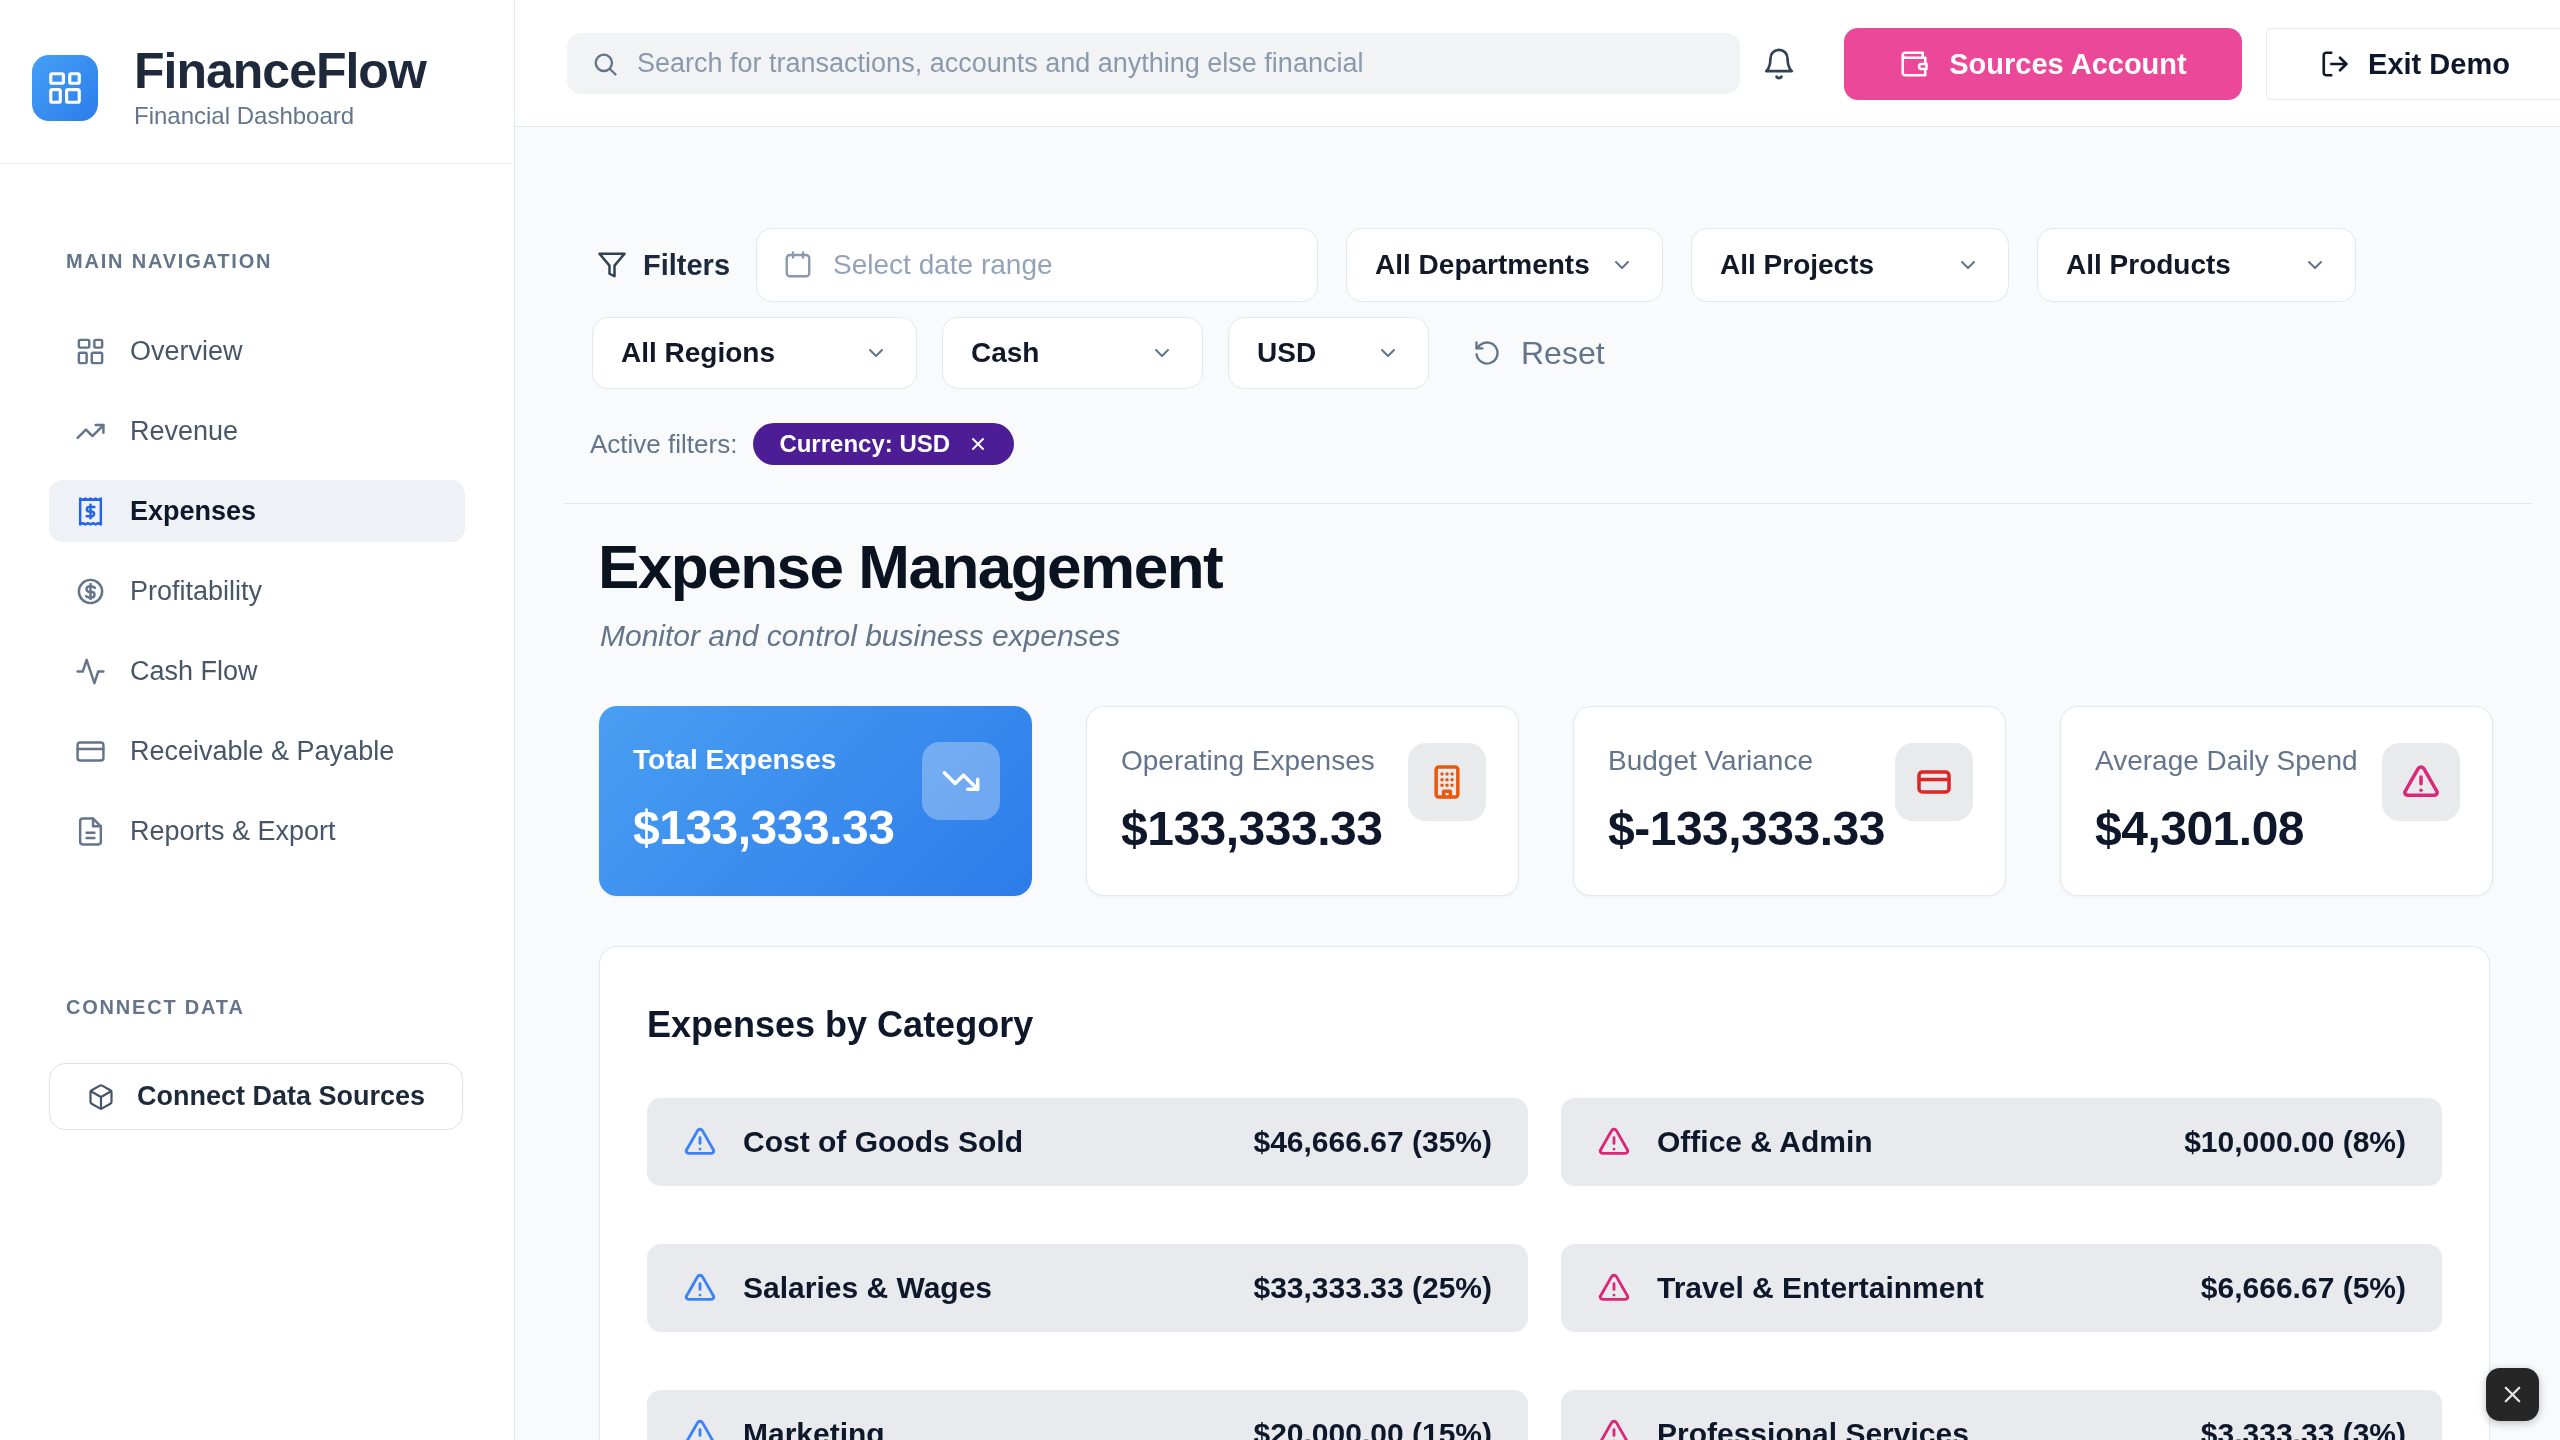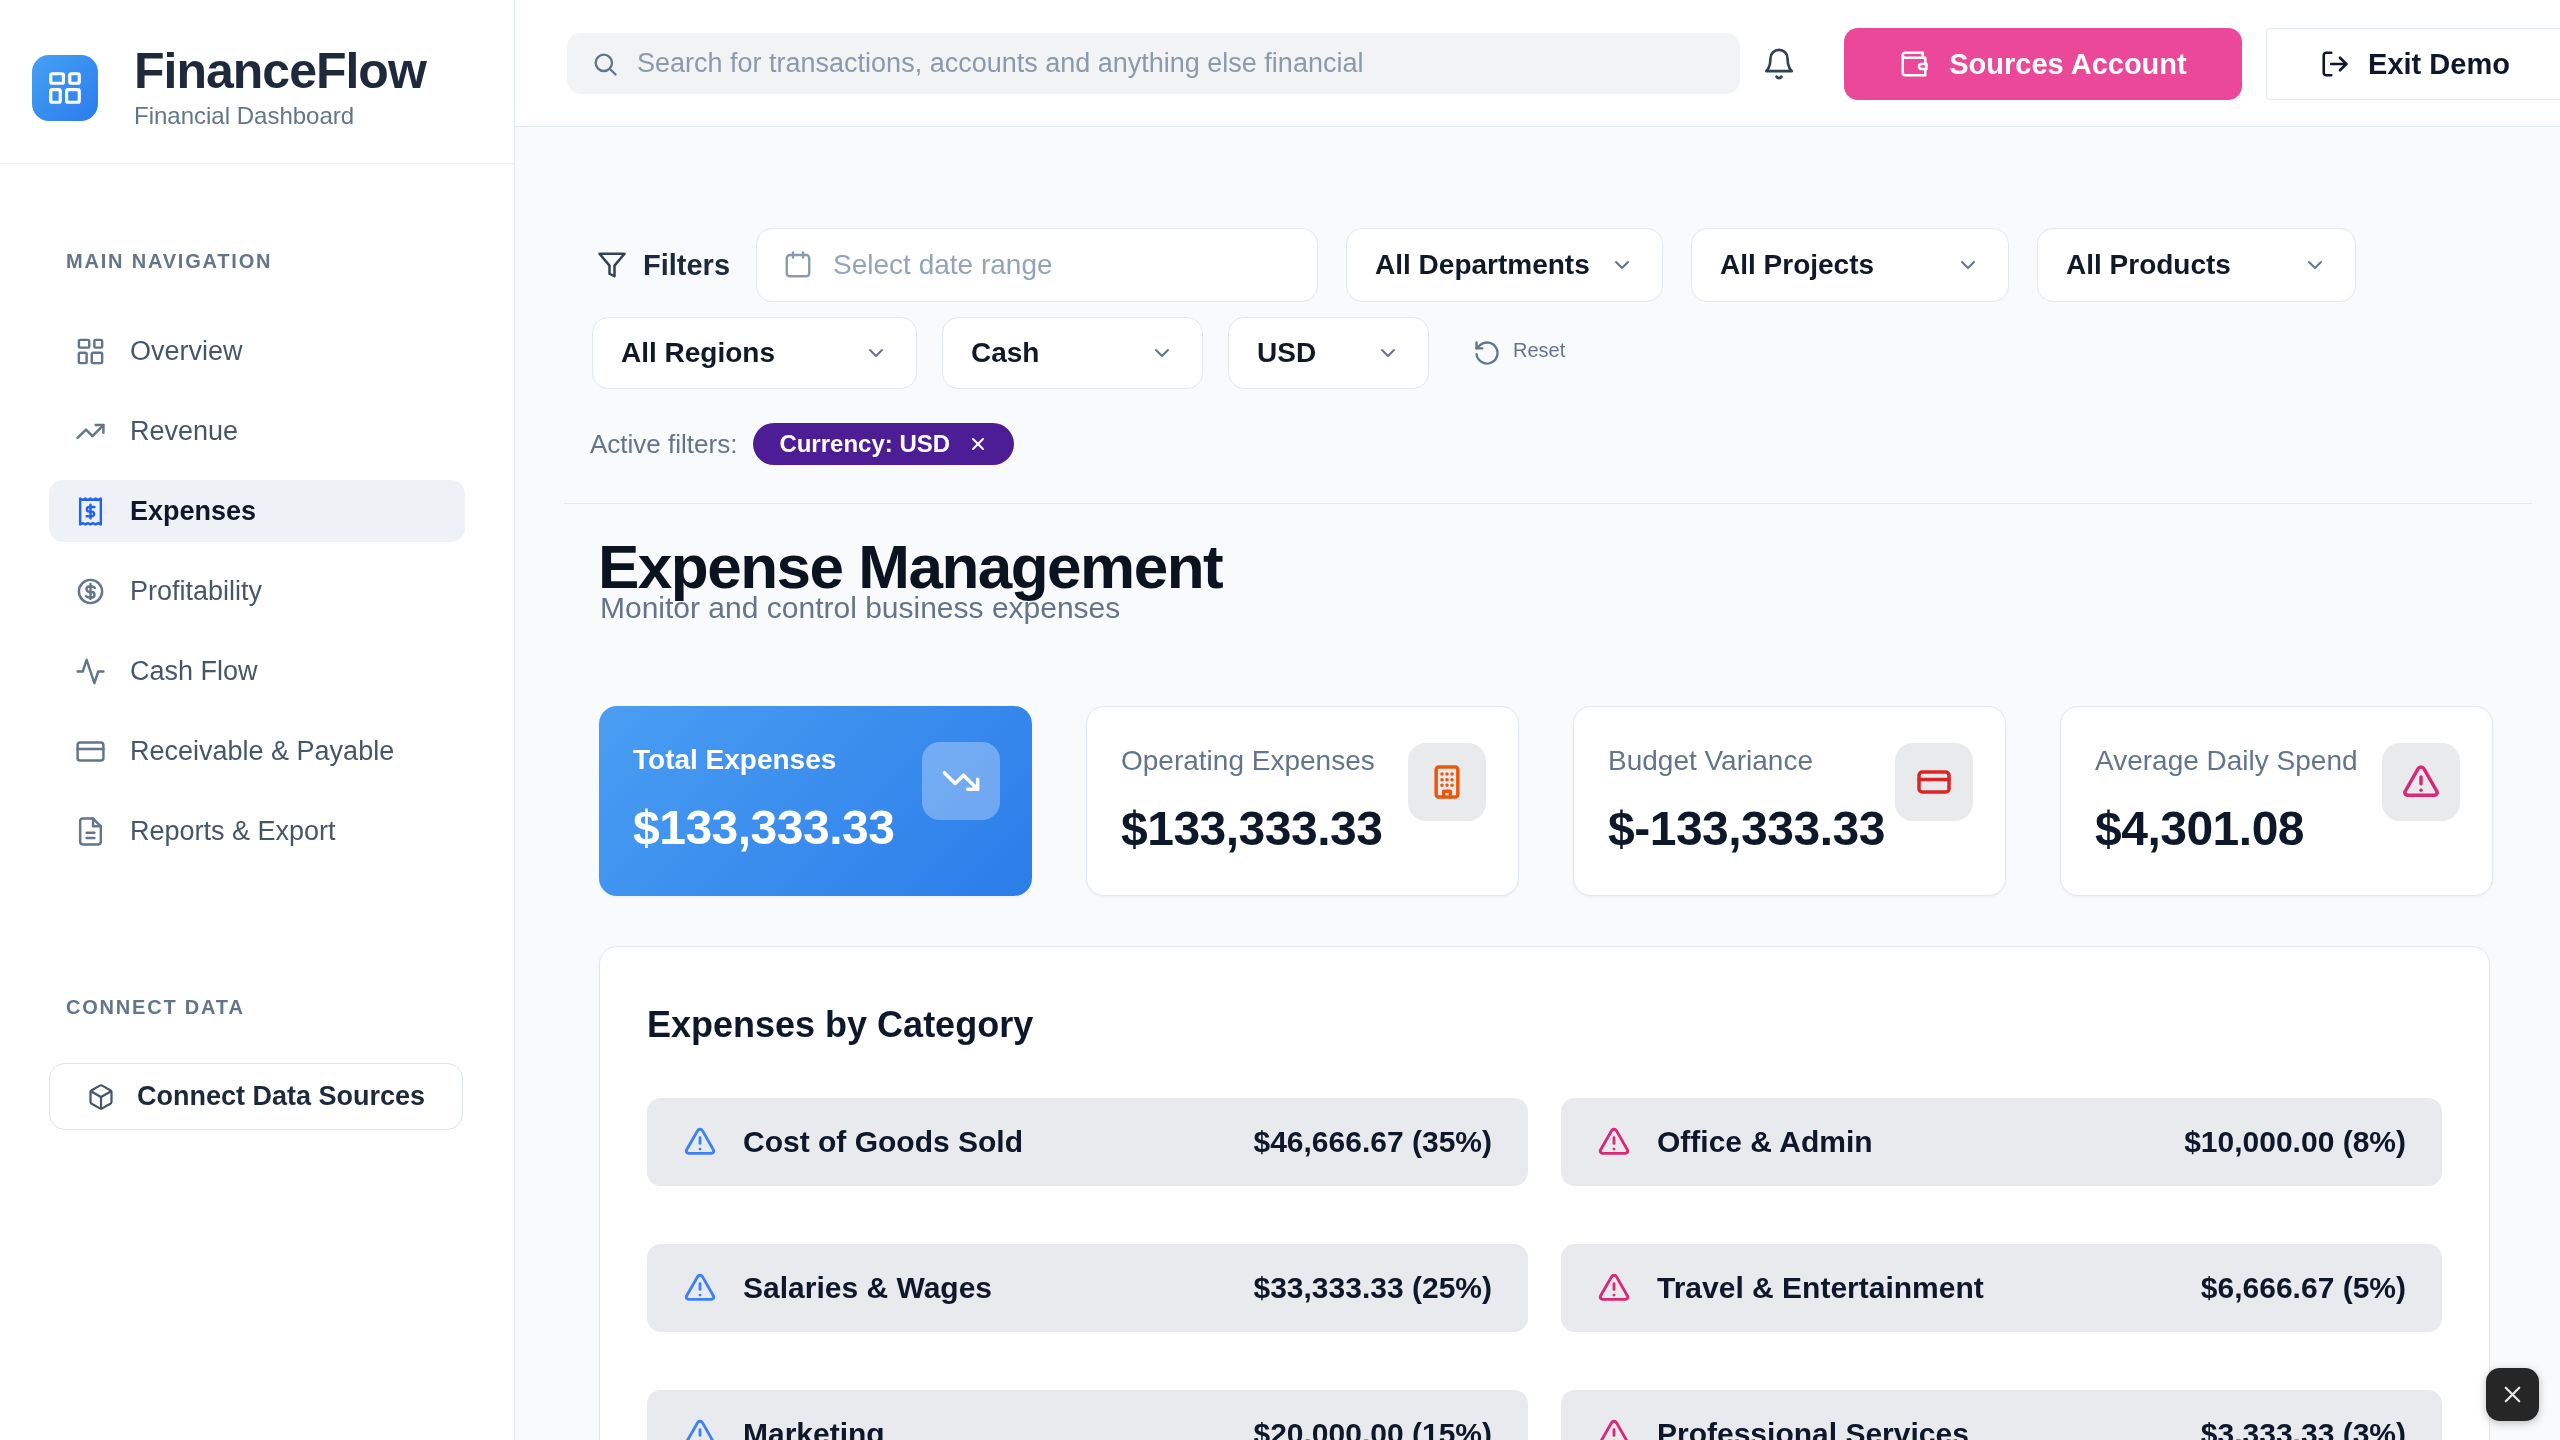--- a/index.html
+++ b/index.html
@@ -44,28 +44,28 @@
   .date-input input { flex:1; border:none; outline:none; background:transparent; font-family:inherit; font-size:28px; color:#334155; }
   .date-input input::placeholder { color:#94a3b8; }
   .dd { height:74px; background:#fff; border:1px solid #e2e8f0; border-radius:16px; display:flex; align-items:center; justify-content:space-between; padding:0 28px; font-size:28px; font-weight:600; color:#111827; cursor:pointer; }
   .dd .chev { color:#64748b; flex:0 0 auto; margin-left:14px; }
   .filters-row1 .dd { margin-left:28px; }
   .filters-row2 { position:absolute; left:77px; top:190px; display:flex; align-items:center; height:72px; }
   .filters-row2 .dd { height:72px; }
   .dd-regions { width:325px; }
   .dd-cash { width:261px; margin-left:25px; }
   .dd-usd { width:201px; margin-left:25px; }
-  .reset-btn { display:flex; gap:12px; margin-left:44px; background:none; border:none; font-family:inherit; font-size:20px; font-weight:500; color:#64748b; cursor:pointer; }
+  .reset-btn { display:flex; align-items:center; gap:20px; margin-left:44px; background:none; border:none; font-family:inherit; font-size:32px; font-weight:500; color:#64748b; cursor:pointer; }
   .active-filters { position:absolute; left:75px; top:296px; height:42px; display:flex; align-items:center; gap:16px; }
   .active-label { font-size:26px; color:#64748b; }
   .chip { height:42px; border-radius:21px; background:#4c1d95; color:#fff; display:flex; align-items:center; padding:0 26px; gap:18px; font-size:24px; font-weight:700; }
   .chip-x { background:none; border:none; color:#fff; cursor:pointer; display:flex; align-items:center; }
   .divider { position:absolute; left:49px; top:376px; width:1968px; height:0; border-top:1px solid #e2e8f0; }
   .page-title { position:absolute; left:83px; top:404px; font-size:62px; font-weight:700; letter-spacing:-1.5px; color:#0b1220; line-height:1.15; }
-  .page-subtitle { position:absolute; left:85px; top:464px; font-size:30px; color:#64748b; }
+  .page-subtitle { position:absolute; left:85px; top:492px; font-size:30px; color:#64748b;font-style:italic; }
 
   
   .stats { position:absolute; left:84px; top:579px; display:flex; gap:54px; }
   .stat-card { position:relative; width:433px; height:190px; background:#fff; border:1px solid #e2e8f0; border-radius:18px; box-shadow:0 1px 3px rgba(15,23,42,0.05); }
   .stat-card.primary { background:linear-gradient(135deg,#4a9ef2,#2c7ce9); border:none; }
   .stat-label { position:absolute; left:34px; top:38px; font-size:28px; font-weight:500; color:#64748b; }
   .stat-card.primary .stat-label { color:#ffffff; font-weight:600; }
   .stat-value { position:absolute; left:34px; top:94px; font-size:48px; font-weight:700; letter-spacing:-0.5px; color:#0f172a; }
   .stat-card.primary .stat-value { color:#ffffff; }
   .stat-icon-box { position:absolute; right:32px; top:36px; width:78px; height:78px; border-radius:18px; background:#e9eaec; display:flex; align-items:center; justify-content:center; }

